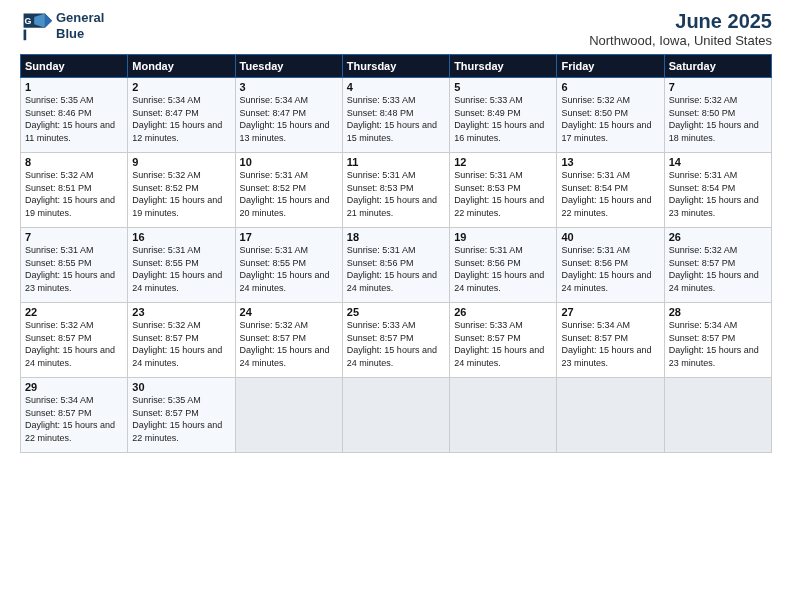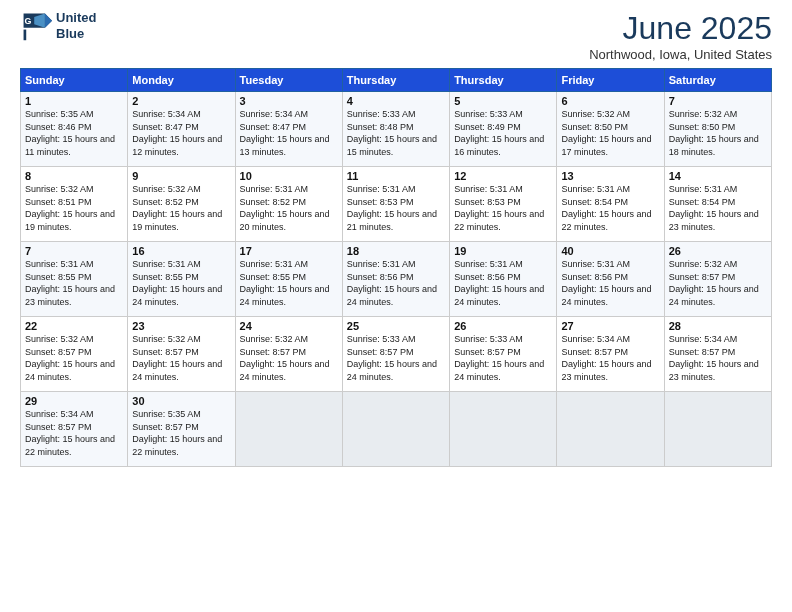--- a/index.html
+++ b/index.html
@@ -34,36 +34,36 @@
       line-height: 1.2;
     }
     .logo-icon {
       width: 32px;
       height: 32px;
     }
     .title-block {
       text-align: right;
     }
     .month-title {
-      font-size: 32px;
-      font-weight: normal;
+      font-size: 20px;
+      font-weight: bold;
       color: #1a3a5c;
     }
     .location {
       font-size: 13px;
       color: #333;
       margin-left: 41px;
     }
     .calendar-table {
       width: 100%;
       border-collapse: collapse;
       font-size: 10px;
     }
     .calendar-table thead th {
-      background: #1d4ed8;
+      background: #0f172a;
       color: #fff;
       padding: 5px 4px;
       font-size: 11px;
       font-weight: bold;
       text-align: left;
       border: 1px solid #2060a0;
     }
     .calendar-table tbody td {
       border: 1px solid #ccc;
       vertical-align: top;
@@ -108,21 +108,21 @@
         <rect x="0" y="0" width="36" height="36" rx="3" fill="#fff"></rect>
 
         <polygon points="4,4 28,4 36,12 28,20 4,20" fill="#1a3a5c"></polygon>
         <polygon points="28,4 36,12 28,20" fill="#2b6cb0"></polygon>
         <text x="5" y="16" font-size="10" fill="#fff" font-weight="bold" font-family="Arial">G</text>
         <rect x="4" y="22" width="3" height="12" fill="#1a3a5c"></rect>
 
         <polygon points="16,8 28,4 28,20 16,16" fill="#4a90c4"></polygon>
       </svg>
       <div class="logo-text">
-        <div>United</div>
+        <div>General</div>
         <div>Blue</div>
       </div>
     </div>
     <div class="title-block">
       <div class="month-title">June 2025</div>
       <div class="location">Northwood, Iowa, United States</div>
     </div>
   </div>
 
   <table class="calendar-table">

